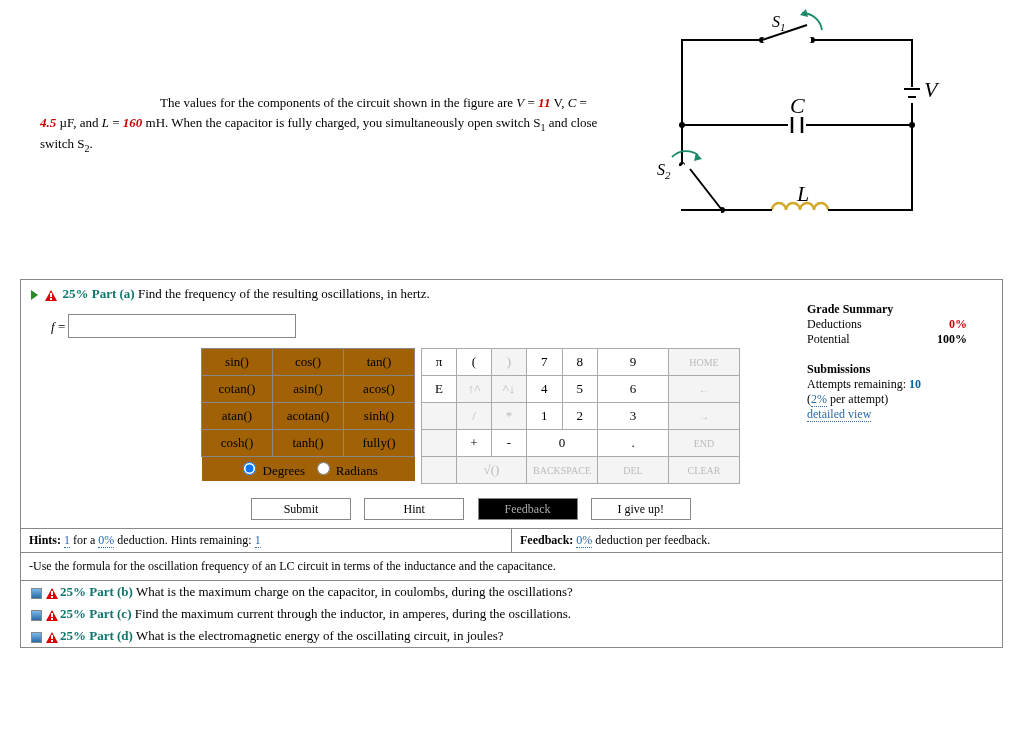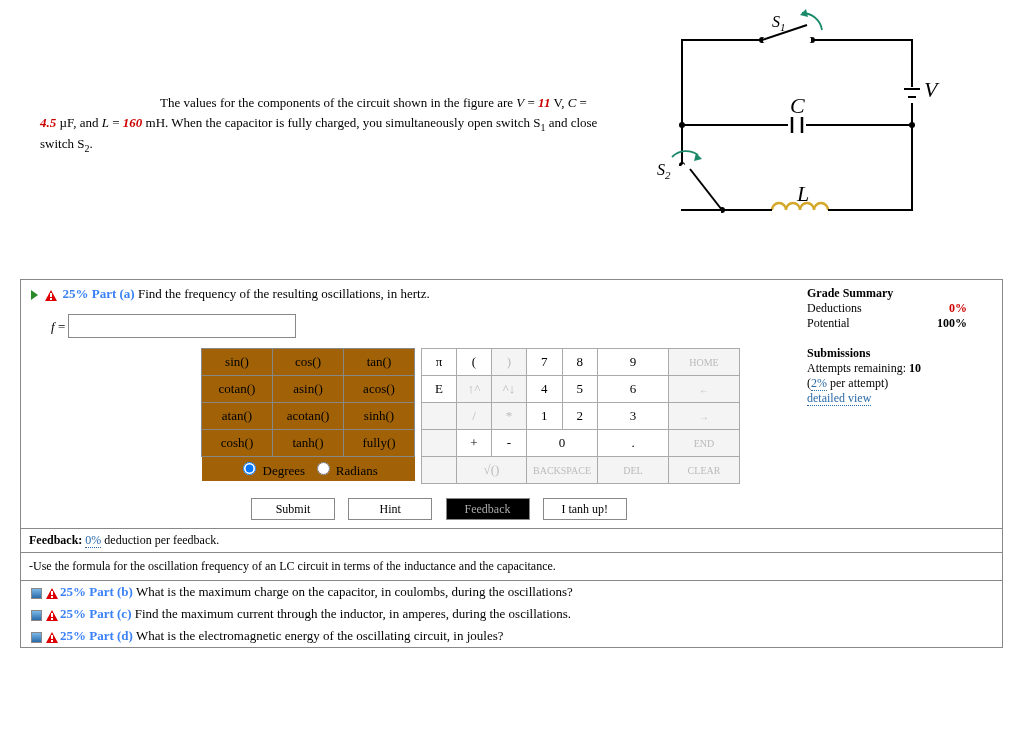--- a/index.html
+++ b/index.html
@@ -6,33 +6,33 @@
   .problem-statement{width:560px;line-height:1.5;margin-left:20px}
   .red{color:#c00;font-weight:bold;font-style:italic}
   .ital{font-style:italic}
   .top-area{display:flex;align-items:center}
   .figure{margin-left:52px;margin-top:-5px}
   .workspace{border:1px solid #888;margin-top:40px}
   .part-header{padding:6px 10px}
   .tri-green{display:inline-block;width:0;height:0;border-top:5px solid transparent;border-bottom:5px solid transparent;border-left:7px solid #2a8a2a;vertical-align:middle;margin-right:4px}
   .warn-icon{display:inline-block;width:12px;height:11px;vertical-align:middle;margin-right:2px}
   .warn-icon svg{display:block}
-  .red-bold{color:#3b82f6;font-weight:bold}
+  .red-bold{color:#0f766e;font-weight:bold}
   .answer-row{padding:6px 30px}
   .ans-input{width:220px;height:20px;border:1px solid #888;font-size:13px;padding:1px 3px}
   .keypad-area{display:flex;padding:4px 0 10px 180px}
   .func-grid{border-collapse:collapse}
   .func-grid td{border:1px solid #888;width:68px;height:24px;text-align:center;font-family:Georgia,serif;font-size:13px;background:#a16207;cursor:pointer}
   .num-grid{border-collapse:collapse;margin-left:6px}
   .num-grid td{border:1px solid #aaa;width:32px;height:24px;text-align:center;font-family:Georgia,serif;font-size:13px;background:#fff;cursor:pointer}
   .num-grid td.wide{width:68px;font-size:10px;color:#999}
   .num-grid td.dis{color:#bbb;background:#f4f4f4}
   .deg-row td{border:none;text-align:center;height:22px}
   .action-row{padding:4px 0 8px 230px}
-  .action-row button{font-family:Georgia,serif;font-size:12px;width:84px;height:22px;margin-right:10px;border:1px solid #888;background:#fff;cursor:pointer}
+  .action-row button{font-family:Georgia,serif;font-size:12px;width:100px;height:22px;margin-right:10px;border:1px solid #888;background:#fff;cursor:pointer}
   .action-row button.dis{color:#aaa;background:#000000}
   .hints-row{border-top:1px solid #888;display:flex}
   .hints-left{width:50%;border-right:1px solid #888;padding:4px 8px;font-size:12px}
   .hints-right{width:50%;padding:4px 8px;font-size:12px}
   .hint-body{border-top:1px solid #888;padding:6px 8px;font-size:12px}
   .other-parts{border-top:1px solid #888}
   .other-parts .part-header{padding:3px 10px;font-size:13px}
   .sq-blue{display:inline-block;width:9px;height:9px;background:linear-gradient(#7ab8e8,#2a6aa8);vertical-align:middle;margin-right:4px;border:1px solid #888}
   .grade-box{position:absolute;right:35px;top:320px;font-size:12px;width:160px}
   .grade-box b{font-weight:bold}
@@ -99,26 +99,26 @@
           <rect x="5" y="3" width="2" height="4" fill="#fff"></rect>
           <rect x="5" y="8" width="2" height="2" fill="#fff"></rect>
         </svg></span>
     <span class="red-bold">25% Part (a)</span><span>  Find the frequency of the resulting oscillations, in hertz.</span>
   </div>
   <div class="answer-row">
     <span class="ital">f</span><span> = </span>
     <input class="ans-input" type="text" style="">
   </div>
 
-  <div class="grade-box" style="top:6px">
+  <div class="grade-box" style="top:22px">
     <b>Grade Summary</b><br>
     <span>Deductions</span><span style="float:right;color:#c00;font-weight:bold">0%</span><br>
     <span>Potential</span><span style="float:right;font-weight:bold">100%</span><br><br>
     <b>Submissions</b><br>
-    <span>Attempts remaining: </span><span style="color:#000000;font-weight:bold">10</span><br>
+    <span>Attempts remaining: </span><span style="color:#0369a1;font-weight:bold">10</span><br>
     <span>(</span><span class="underline-dot">2%</span><span> per attempt)</span><br>
     <span class="underline-dot">detailed view</span>
   </div>
 
   <div class="keypad-area">
     <div>
       <table class="func-grid">
         <tbody>
             <tr>
               <td>sin()</td>
@@ -191,24 +191,27 @@
             <td class="wide dis">CLEAR</td>
           </tr>
     </tbody>
       </table>
   </div>
 
   <div class="action-row">
     <button>Submit</button>
     <button>Hint</button>
     <button class="dis">Feedback</button>
-    <button>I tanh up!</button>
+    <button>I give up!</button>
   </div>
 
   <div class="hints-row">
+    <div class="hints-left">
+      <b>Hints: </b><span class="underline-dot">1</span><span> for a </span><span class="underline-dot">0%</span><span> deduction. Hints remaining: </span><span class="underline-dot">1</span>
+    </div>
     <div class="hints-right">
       <b>Feedback: </b><span class="underline-dot">0%</span><span> deduction per feedback.</span>
     </div>
   </div>
   <div class="hint-body">-Use the formula for the oscillation frequency of an LC circuit in terms of the inductance and the capacitance.</div>
 
   <div class="other-parts">
     <div class="part-header"><span class="sq-blue"></span><span class="warn-icon"><svg width="12" height="11">
             <polygon points="6,0 12,11 0,11" fill="#d00"></polygon>
             <rect x="5" y="3" width="2" height="4" fill="#fff"></rect>

